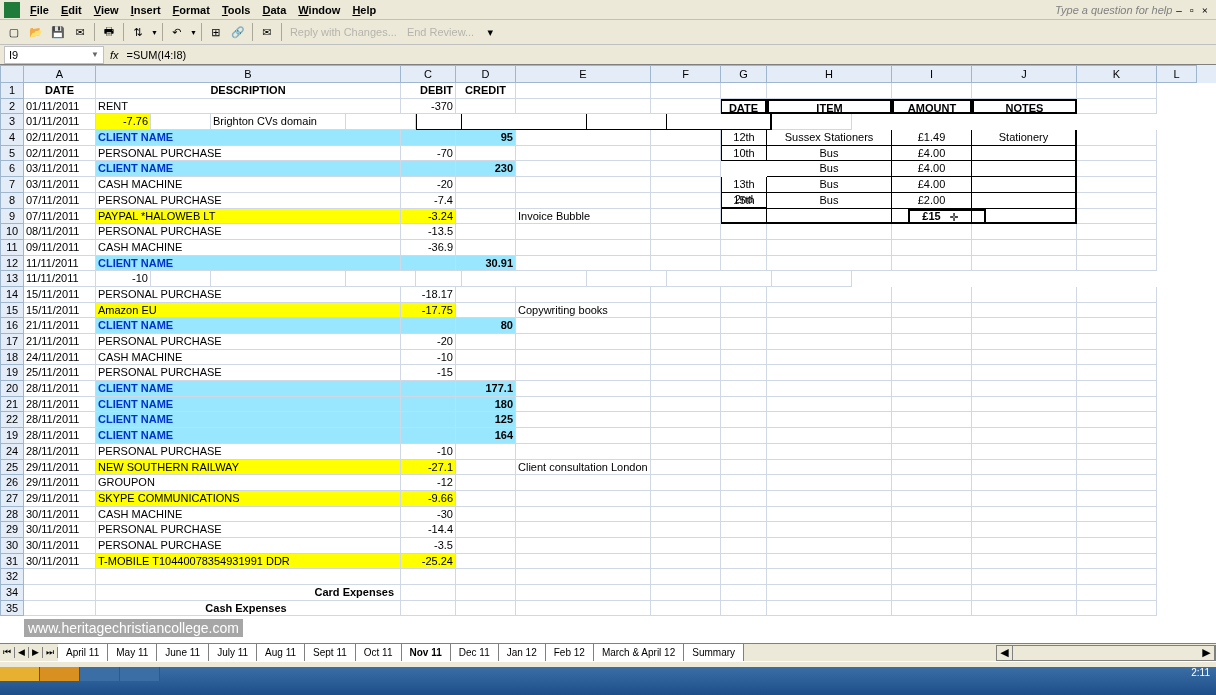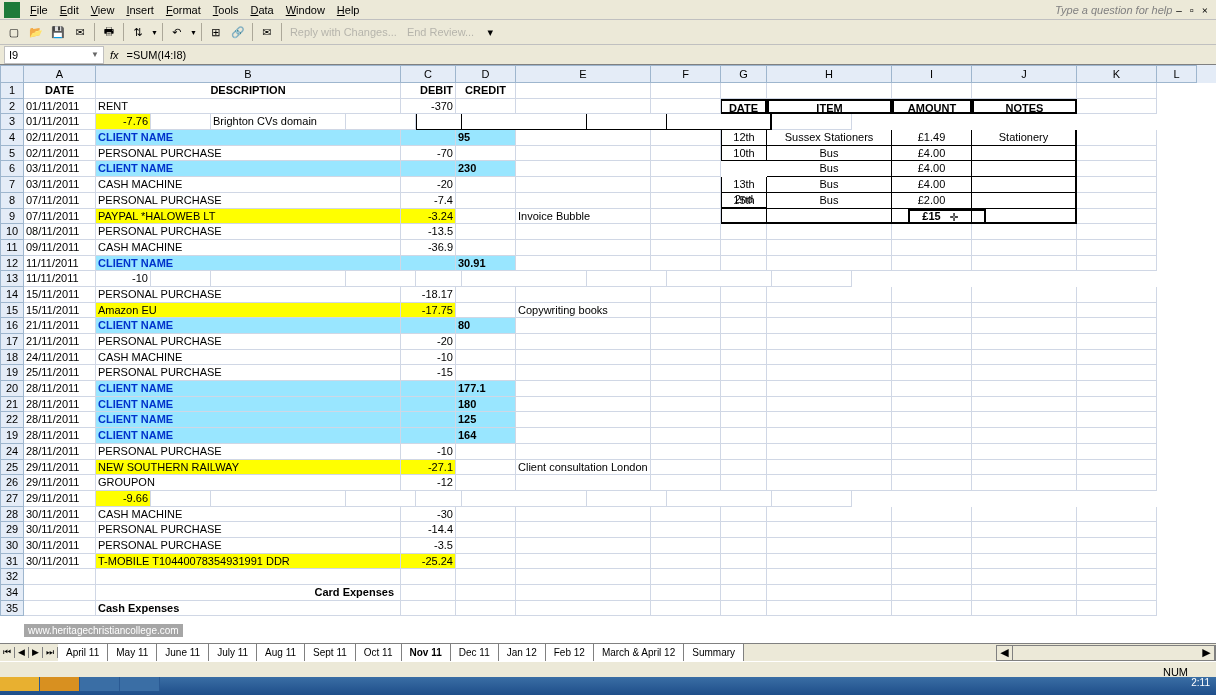--- a/index.html
+++ b/index.html
@@ -1,19 +1,19 @@
 <!DOCTYPE html>
 <html><head>
 <meta charset="utf-8">
 <style>
 * { margin:0; padding:0; box-sizing:border-box; }
 body { font-family: Arial, sans-serif; font-size:11px; background:#ece9d8; width:1216px; height:695px; overflow:hidden; position:relative; }
 .menubar { background:#ece9d8; height:20px; display:flex; align-items:center; padding:0 4px; border-bottom:1px solid #c0c0c0; }
 .menubar .icon-app { width:16px; height:16px; background:#1e7b3a; margin-right:4px; }
-.menubar .menu { padding:0 6px; cursor:pointer; }
+.menubar .menu { padding:0 6px; cursor:pointer;font-weight:bold; }
 .menubar .menu:first-letter { text-decoration:underline; }
 .menubar .help-q { margin-left:auto; color:#808080; font-style:italic; }
 .menubar .winctl { padding:0 4px; font-weight:bold; font-family:Tahoma; }
 .toolbar { background:#ece9d8; height:25px; display:flex; align-items:center; padding:0 4px; border-bottom:1px solid #c0c0c0; gap:2px; }
 .tb-btn { width:20px; height:20px; border:1px solid transparent; display:inline-flex; align-items:center; justify-content:center; }
 .tb-sep { width:1px; height:18px; background:#aca899; margin:0 2px; }
 .tb-drop { font-size:7px; padding-left:1px; }
 .tb-label { color:#808080; padding:0 4px;text-align:center; }
 .namebox-row { background:#ece9d8; height:20px; display:flex; align-items:center; border-bottom:1px solid #808080; }
 .namebox { width:100px; background:#fff; border:1px solid #c0c0c0; height:18px; display:flex; align-items:center; padding:0 4px; margin-left:4px; }
@@ -22,21 +22,21 @@
 .formula-txt { padding:0 2px; }
 .grid-wrap { position:relative; height:600px; background:#fff; overflow:hidden; }
 .colhdr { display:flex; height:18px; background:#e4ecf7; }
 .ch-corner { width:24px; border:1px solid #9eb6ce; background:#e4ecf7; }
 .ch { border:1px solid #9eb6ce; border-left:none; text-align:center; line-height:16px; color:#000; background:#e4ecf7; }
 .ch-A{width:72px}.ch-B{width:305px}.ch-C{width:55px}.ch-D{width:60px}.ch-E{width:135px}.ch-F{width:70px}.ch-G{width:46px}.ch-H{width:125px}.ch-I{width:80px}.ch-J{width:105px}.ch-K{width:80px}.ch-L{width:40px}
 .rows { }
 .row { display:flex; height:15.7px; }
 .rh { width:24px; border:1px solid #9eb6ce; border-top:none; text-align:center; background:#e4ecf7; color:#000; line-height:14px; }
 .cell { border-right:1px solid #d0d7e5; border-bottom:1px solid #d0d7e5; height:100%; line-height:14px; padding:0 2px; overflow:hidden; white-space:nowrap; }
-.c-A{width:72px}.c-B{width:305px}.c-C{width:55px;text-align:right}.c-D{width:60px;}.c-E{width:135px}.c-F{width:70px}.c-G{width:46px}.c-H{width:125px}.c-I{width:80px}.c-J{width:105px}.c-K{width:80px}
+.c-A{width:72px}.c-B{width:305px}.c-C{width:55px;text-align:right}.c-D{width:60px;text-align:right}.c-E{width:135px}.c-F{width:70px}.c-G{width:46px}.c-H{width:125px}.c-I{width:80px}.c-J{width:105px}.c-K{width:80px}
 .bold{font-weight:bold}.center{text-align:center}
 .hl-yellow{background:#ffff00}
 .hl-cyan{background:#99e6ff;color:#0033cc;font-weight:bold}
 .hl-cyan2{background:#99e6ff;font-weight:bold}
 .overflow-cell{overflow:visible}
 .mini-hdr{border:2px solid #000 !important;font-weight:bold;text-align:center}
 .mini-left{border-left:1px solid #000 !important}
 .mini-bot{border-bottom:2px solid #000 !important}
 .mini-top{border-top:2px solid #000 !important}
 .mini-right{border-right:2px solid #000 !important}
@@ -44,22 +44,22 @@
 .cursor-cross { position:absolute; font-family:monospace; font-size:14px; pointer-events:none; }
 .tabs { position:absolute; bottom:34px; left:0; right:0; height:18px; background:#ece9d8; display:flex; align-items:center; border-top:1px solid #808080; }
 .tab-nav { display:flex; }
 .tab-nav span { padding:0 3px; border-right:1px solid #808080; font-size:9px; }
 .tab { padding:0 8px; border-right:1px solid #808080; background:#fff; font-size:10px; height:17px; line-height:17px; cursor:pointer; }
 .tab.active { background:#fff; font-weight:bold; border-top:none; }
 .hscroll { margin-left:auto; width:220px; height:16px; background:#ece9d8; border:1px solid #808080; display:flex; }
 .hscroll .arr{width:16px;text-align:center;border-right:1px solid #808080}
 .status { position:absolute; bottom:14px; left:0; right:0; height:20px; background:#ece9d8; border-top:1px solid #fff; display:flex; align-items:center; padding:0 8px; }
 .status .num { margin-left:auto; padding:0 20px; }
-.watermark { position:absolute; bottom:58px; left:24px; color:#fff; background:rgba(0,0,0,0.35); padding:1px 4px; font-size:10px; }
-.taskbar { position:absolute; bottom:0; left:0; right:0; height:18px; background:linear-gradient(#3a6ea5,#1e4e8a); display:flex; }
+.watermark { position:absolute; bottom:58px; left:24px; color:#fff; background:rgba(0,0,0,0.35); padding:1px 4px; font-size:14px; }
+.taskbar { position:absolute; bottom:0; left:0; right:0; height:28px; background:linear-gradient(#3a6ea5,#1e4e8a); display:flex; }
 .taskbar .btn{width:40px;height:14px;border-right:1px solid #2a5a94}
 .taskbar .clock{margin-left:auto;color:#fff;padding:0 6px;font-size:10px}
 </style>
 </head>
 <body>
 
 <div class="menubar">
   <div class="icon-app"></div>
   <span class="menu">File</span>
   <span class="menu">Edit</span>
@@ -484,20 +484,21 @@
         <div class="cell c-F"></div>
         <div class="cell c-G"></div>
         <div class="cell c-H"></div>
         <div class="cell c-I"></div>
         <div class="cell c-J"></div>
         <div class="cell c-K"></div>
       </div>
       <div class="row">
         <div class="rh">27</div>
         <div class="cell c-A">29/11/2011</div>
+        <div class="cell c-B hl-yellow">SKYPE COMMUNICATIONS</div>
         <div class="cell c-C hl-yellow">-9.66</div>
         <div class="cell c-D"></div>
         <div class="cell c-E overflow-cell"></div>
         <div class="cell c-F"></div>
         <div class="cell c-G"></div>
         <div class="cell c-H"></div>
         <div class="cell c-I"></div>
         <div class="cell c-J"></div>
         <div class="cell c-K"></div>
       </div>
@@ -581,21 +582,21 @@
         <div class="cell c-F"></div>
         <div class="cell c-G"></div>
         <div class="cell c-H"></div>
         <div class="cell c-I"></div>
         <div class="cell c-J"></div>
         <div class="cell c-K"></div>
       </div>
       <div class="row">
         <div class="rh">35</div>
         <div class="cell c-A"></div>
-        <div class="cell c-B bold" style="text-align: left; padding-right: 6px;">Cash Expenses</div>
+        <div class="cell c-B bold" style="text-align: center; padding-right: 6px;">Cash Expenses</div>
         <div class="cell c-C"></div>
         <div class="cell c-D"></div>
         <div class="cell c-E"></div>
         <div class="cell c-F"></div>
         <div class="cell c-G"></div>
         <div class="cell c-H"></div>
         <div class="cell c-I"></div>
         <div class="cell c-J"></div>
         <div class="cell c-K"></div>
       </div>

